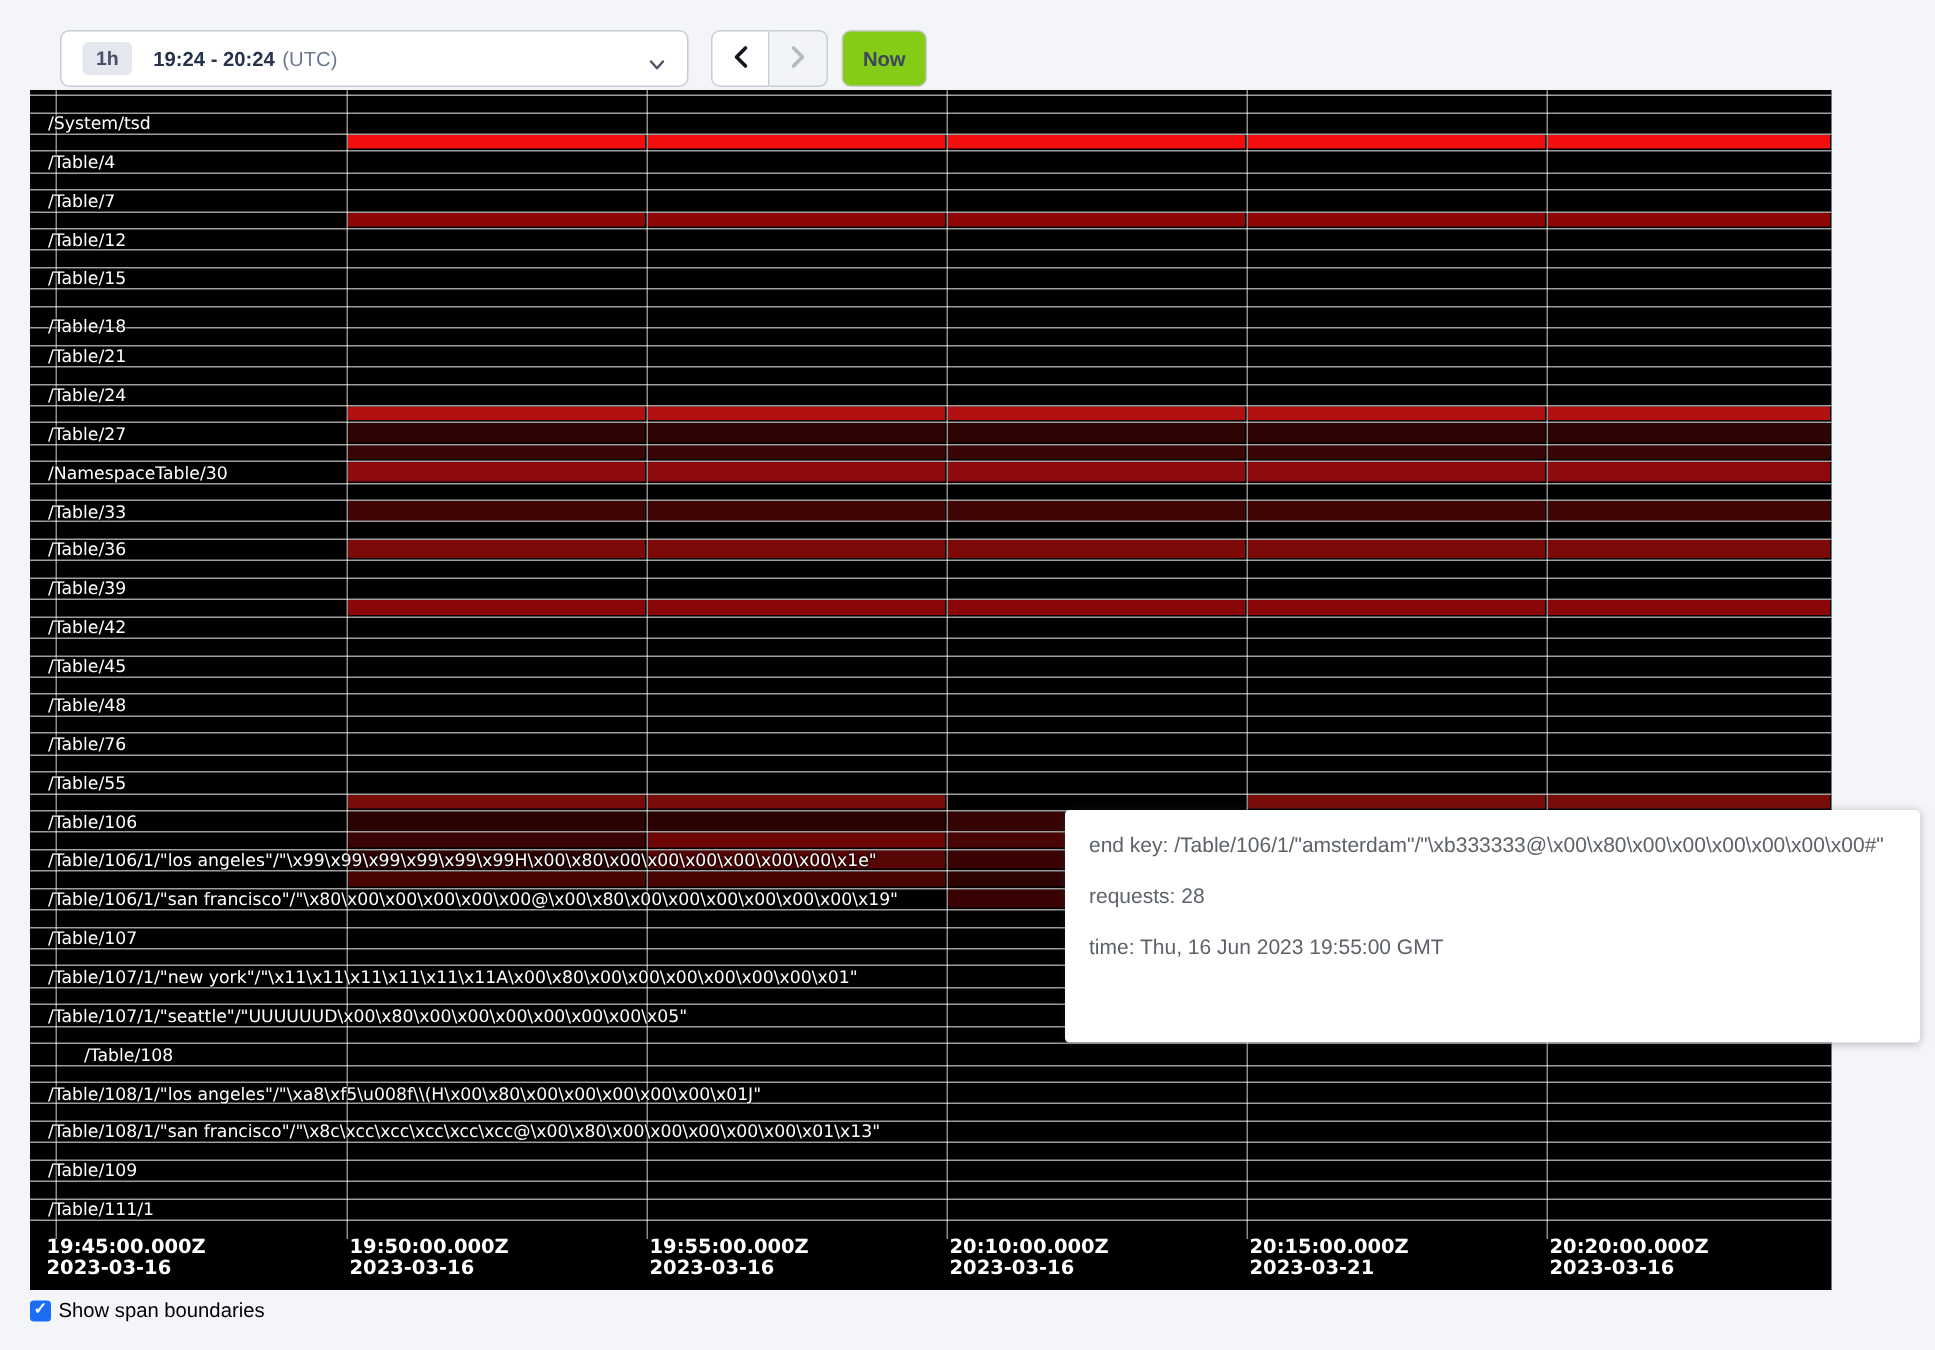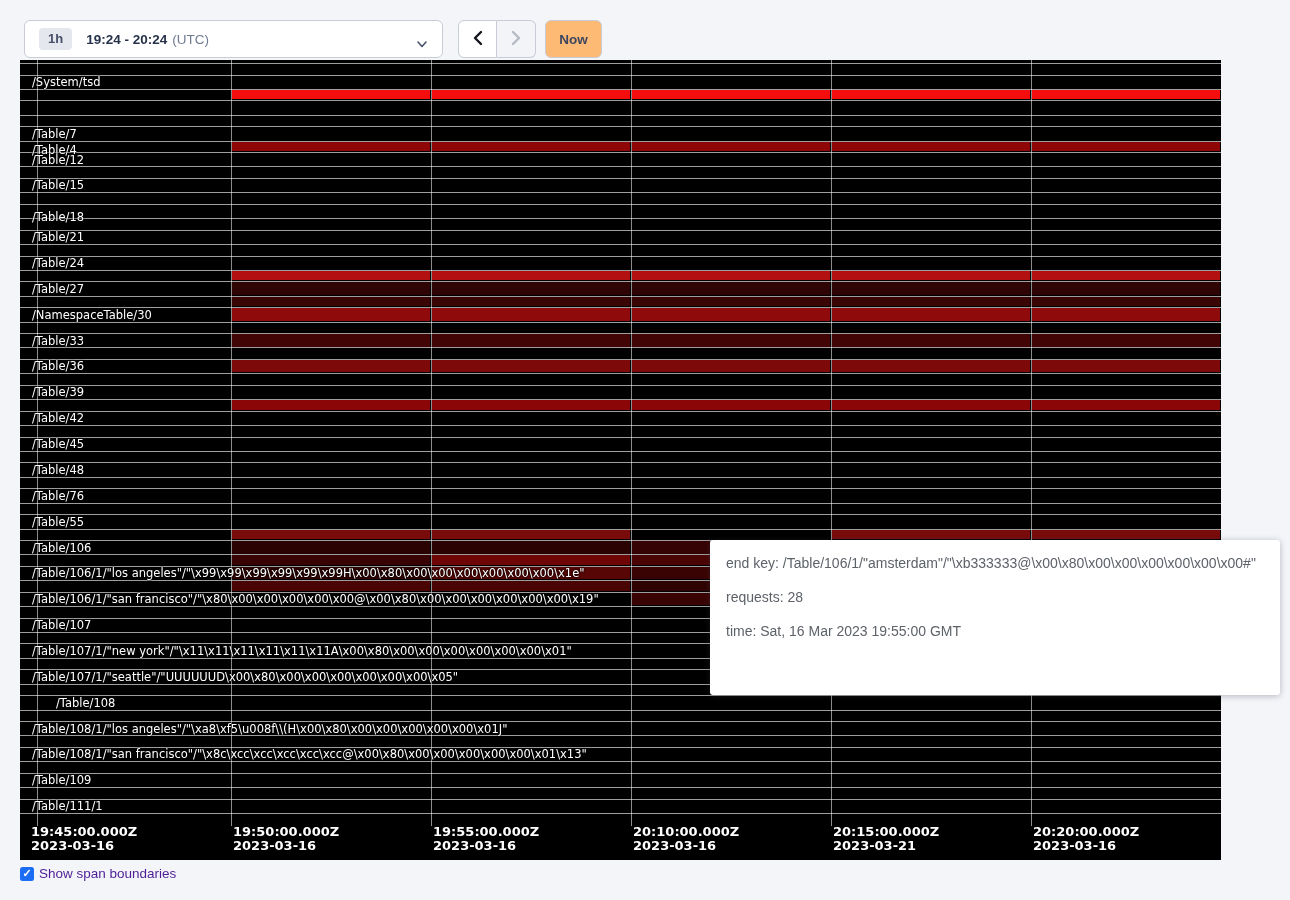--- a/index.html
+++ b/index.html
@@ -2,21 +2,21 @@
 <html><head>
 <meta charset="utf-8">
 <style>
   html,body{margin:0;padding:0;}
   body{
     width:1290px;height:900px;position:relative;overflow:hidden;
     background:#f4f5f9;
     font-family:"Liberation Sans", sans-serif;
   }
   
-  .toolbar{position:absolute;left:0;top:0;width:1270px;height:60px;}
+  .toolbar{position:absolute;left:16px;top:0;width:1270px;height:60px;}
   .dropdown{
     position:absolute;left:24px;top:20px;width:419px;height:38px;
     background:#ffffff;border:1px solid #c9ccd6;border-radius:6px;
     box-sizing:border-box;display:flex;align-items:center;cursor:pointer;
   }
   .badge{
     margin-left:14px;background:#e5e7ee;color:#475069;
     font-size:13px;font-weight:bold;border-radius:4px;
     padding:3px 9px;line-height:16px;
   }
@@ -28,21 +28,21 @@
   }
   .nav-btn{
     width:39px;height:38px;background:#ffffff;border:1px solid #c9ccd6;
     box-sizing:border-box;display:flex;align-items:center;justify-content:center;
     padding:0;cursor:pointer;
   }
   .nav-btn.prev{border-radius:6px 0 0 6px;}
   .nav-btn.next{border-radius:0 6px 6px 0;border-left:none;background:#f3f4f7;cursor:default;}
   .now-btn{
     position:absolute;left:545px;top:20px;width:57px;height:38px;
-    background:#fdba74;border:1px solid #c9ccd6;border-radius:6px;
+    background:#84cc16;border:1px solid #c9ccd6;border-radius:6px;
     box-sizing:border-box;font-family:"Liberation Sans",sans-serif;
     font-size:13.5px;font-weight:bold;color:#3c4660;cursor:pointer;
   }
   
   .canvas{
     position:absolute;left:20px;top:60px;width:1201px;height:800px;
     background:#000;overflow:hidden;cursor:crosshair;
   }
   .hline{position:absolute;height:1px;left:0;width:1201px;background:rgba(255,255,255,0.62);}
   .vline{position:absolute;width:1px;top:0;height:766px;background:rgba(255,255,255,0.55);}
@@ -67,21 +67,21 @@
     font-size:14px;color:#5d6269;line-height:20px;margin-bottom:14px;
     white-space:nowrap;overflow:hidden;
   }
   
   .footer{position:absolute;left:20px;top:866px;display:flex;align-items:center;}
   .checkbox{
     width:14px;height:14px;background:#1b6ef3;border-radius:2.5px;
     display:flex;align-items:center;justify-content:center;cursor:pointer;
   }
   .checkbox .tick{color:#fff;font-size:11px;font-weight:bold;line-height:11px;}
-  .cb-label{margin-left:5px;font-size:13.5px;color:#4c1d95;}
+  .cb-label{margin-left:5px;font-size:13.5px;color:#000000;}
 </style>
 </head>
 <body>
 
 <div class="toolbar">
   <div class="dropdown">
     <span class="badge">1h</span>
     <span class="range">19:24 - 20:24</span>
     <span class="utc">(UTC)</span>
     <span class="dd-caret">
@@ -233,21 +233,21 @@
     <div class="hline" style="top: 727.136px;"></div>
     <div class="hline" style="top: 738.636px;"></div>
     <div class="hline" style="top: 752.998px;"></div>
     <div class="vline" style="left: 17px;"></div>
     <div class="vline" style="left: 211px;"></div>
     <div class="vline" style="left: 411px;"></div>
     <div class="vline" style="left: 611px;"></div>
     <div class="vline" style="left: 811px;"></div>
     <div class="vline" style="left: 1011px;"></div>
     <div class="rowlabel" style="top: 16px;">/System/tsd</div>
-    <div class="rowlabel" style="top: 41.862px; margin-top: 42px;">/Table/4</div>
+    <div class="rowlabel" style="top: 41.862px;">/Table/4</div>
     <div class="rowlabel" style="top: 67.724px;">/Table/7</div>
     <div class="rowlabel" style="top: 93.586px;">/Table/12</div>
     <div class="rowlabel" style="top: 119.448px;">/Table/15</div>
     <div class="rowlabel" style="top: 151px;">/Table/18</div>
     <div class="rowlabel" style="top: 171.172px;">/Table/21</div>
     <div class="rowlabel" style="top: 197.034px;">/Table/24</div>
     <div class="rowlabel" style="top: 222.896px;">/Table/27</div>
     <div class="rowlabel" style="top: 248.758px;">/NamespaceTable/30</div>
     <div class="rowlabel" style="top: 274.62px;">/Table/33</div>
     <div class="rowlabel" style="top: 300.482px;">/Table/36</div>
@@ -278,21 +278,21 @@
 2023-03-16</div>
     <div class="axis-label" style="left: 813px; top: 765px;">20:15:00.000Z
 2023-03-21</div>
     <div class="axis-label" style="left: 1013px; top: 765px;">20:20:00.000Z
 2023-03-16</div>
   </div>
 
 <div class="tooltip" id="tooltip">
     <div class="tline">end key: /Table/106/1/"amsterdam"/"\xb333333@\x00\x80\x00\x00\x00\x00\x00\x00#"</div>
     <div class="tline">requests: 28</div>
-    <div class="tline">time: Sat, 16 Mar 2023 19:55:00 GMT</div>
+    <div class="tline">time: Thu, 16 Jun 2023 19:55:00 GMT</div>
   </div>
 
 <div class="footer">
   <span class="checkbox">
     <span class="tick">✓</span>
   </span>
   <span class="cb-label">Show span boundaries</span>
 </div>
 
 </body></html>

